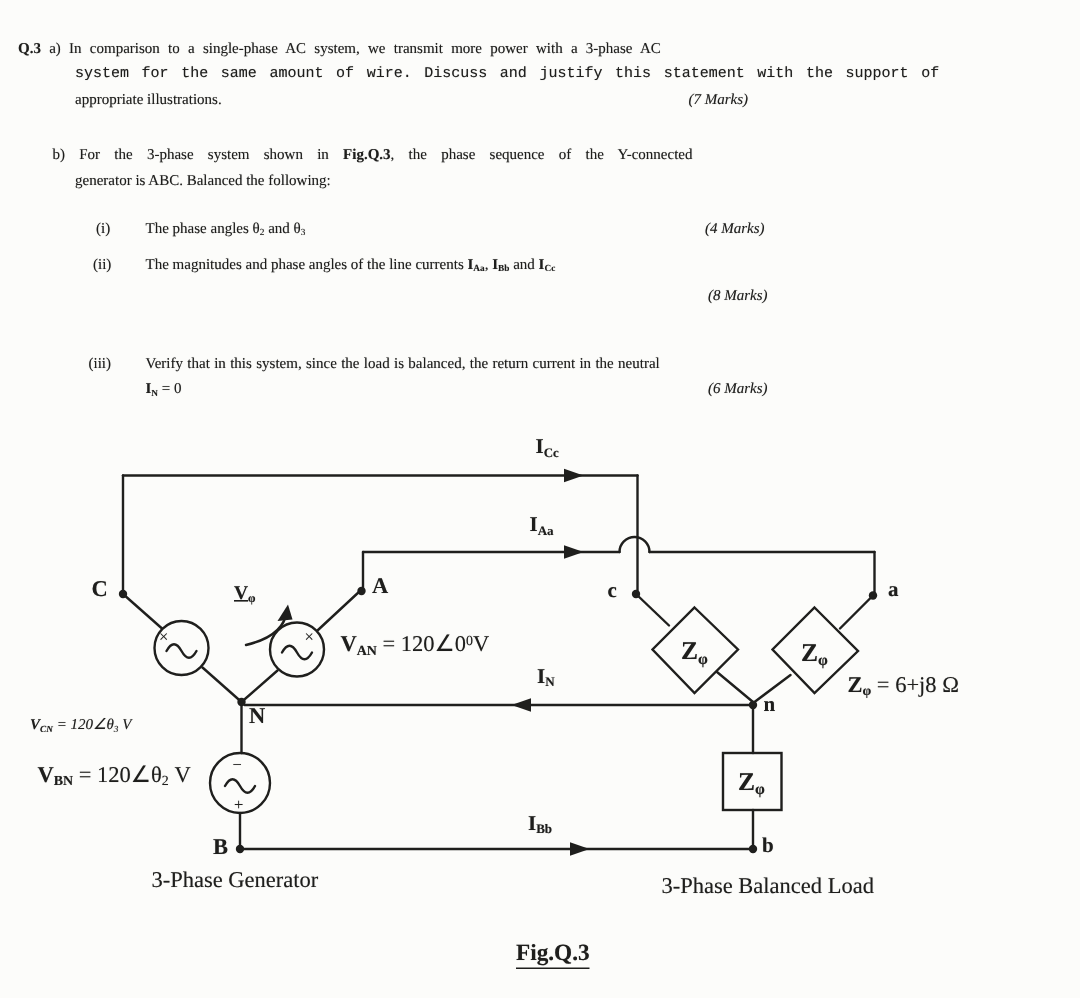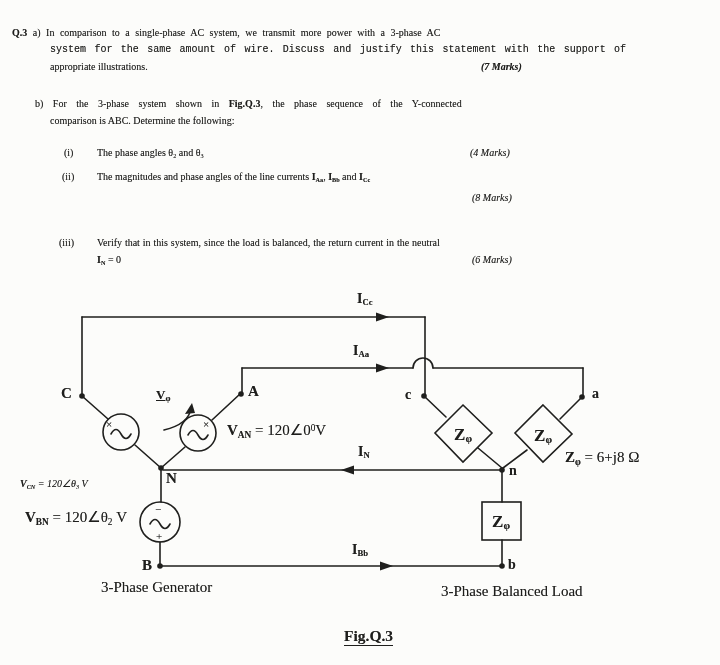--- a/index.html
+++ b/index.html
@@ -18,24 +18,24 @@
   .zc{transform:translate(-50%,-50%);font-size:17px;}
   .cap{font-weight:bold;border-bottom:1.6px solid #1e1e1c;padding-bottom:1px;}
   svg{position:absolute;left:0;top:0;}
 </style>
 </head>
 <body>
 
 <div class="line" style="left:12px;top:24px;word-spacing:3px;"><b>Q.3</b> a) In comparison to a single-phase AC system, we transmit more power with a 3-phase AC</div>
 <div class="line" style="left:50px;top:41px;word-spacing:2.4px;font-family:Liberation Mono, monospace;">system for the same amount of wire. Discuss and justify this statement with the support of</div>
 <div class="line" style="left:50px;top:58px;">appropriate illustrations.</div>
-<div class="line marks" style="left:481px;top:58px;font-weight:bold;">(7 Marks)</div>
+<div class="line marks" style="left:459px;top:58px;">(7 Marks)</div>
 
 <div class="line" style="left:35px;top:95px;word-spacing:7px;">b) For the 3-phase system shown in <b>Fig.Q.3</b>, the phase sequence of the Y-connected</div>
-<div class="line" style="left:50px;top:112px;">comparison is ABC. Determine the following:</div>
+<div class="line" style="left:50px;top:112px;">generator is ABC. Balanced the following:</div>
 
 <div class="line" style="left:64px;top:144px;">(i)</div>
 <div class="line" style="left:97px;top:144px;">The phase angles θ<sub>2</sub> and θ<sub>3</sub></div>
 <div class="line marks" style="left:470px;top:144px;">(4 Marks)</div>
 
 <div class="line" style="left:62px;top:168px;">(ii)</div>
 <div class="line" style="left:97px;top:168px;">The magnitudes and phase angles of the line currents <b>I</b><sub><b>Aa</b></sub>, <b>I</b><sub><b>Bb</b></sub> and <b>I</b><sub><b>Cc</b></sub></div>
 <div class="line marks" style="left:472px;top:189px;">(8 Marks)</div>
 
 <div class="line" style="left:59px;top:234px;">(iii)</div>

